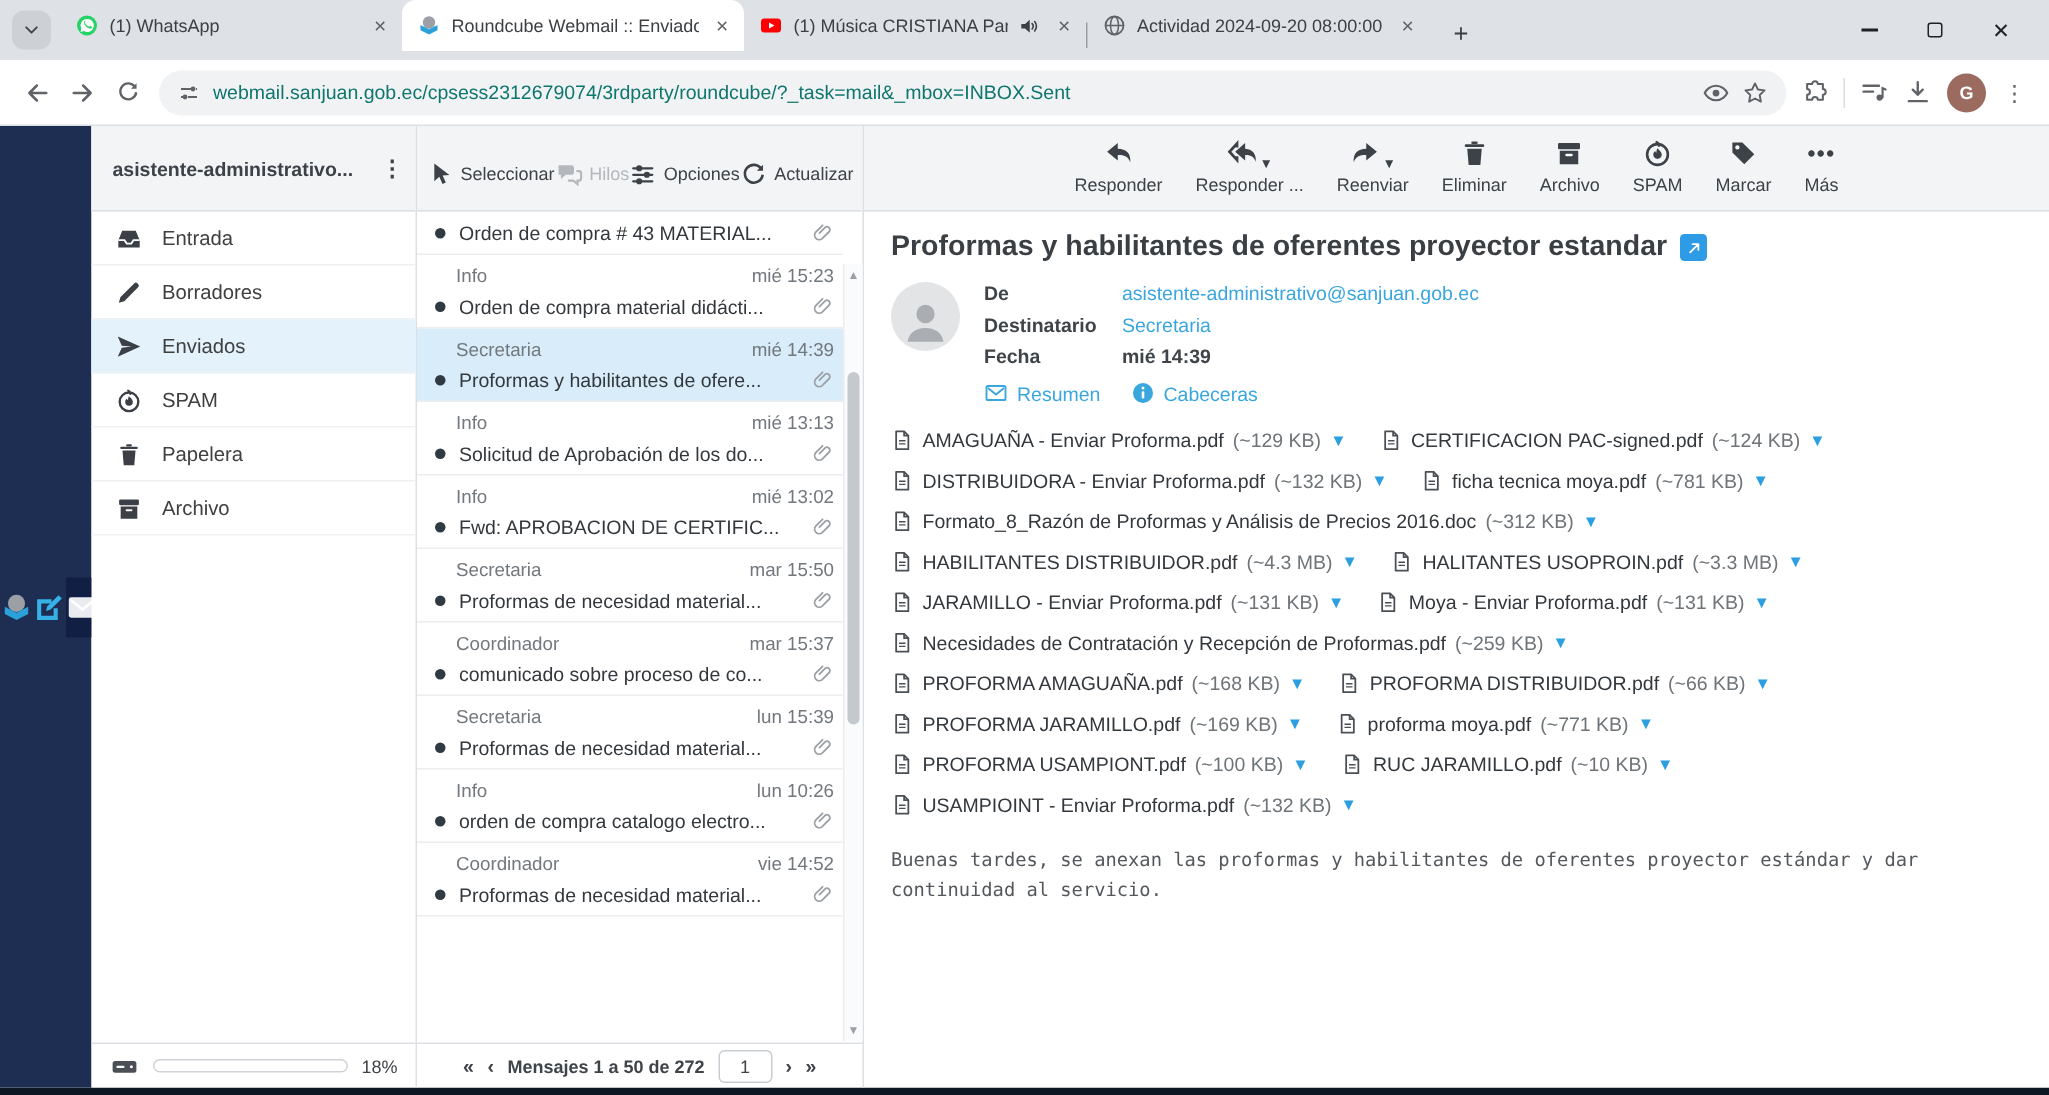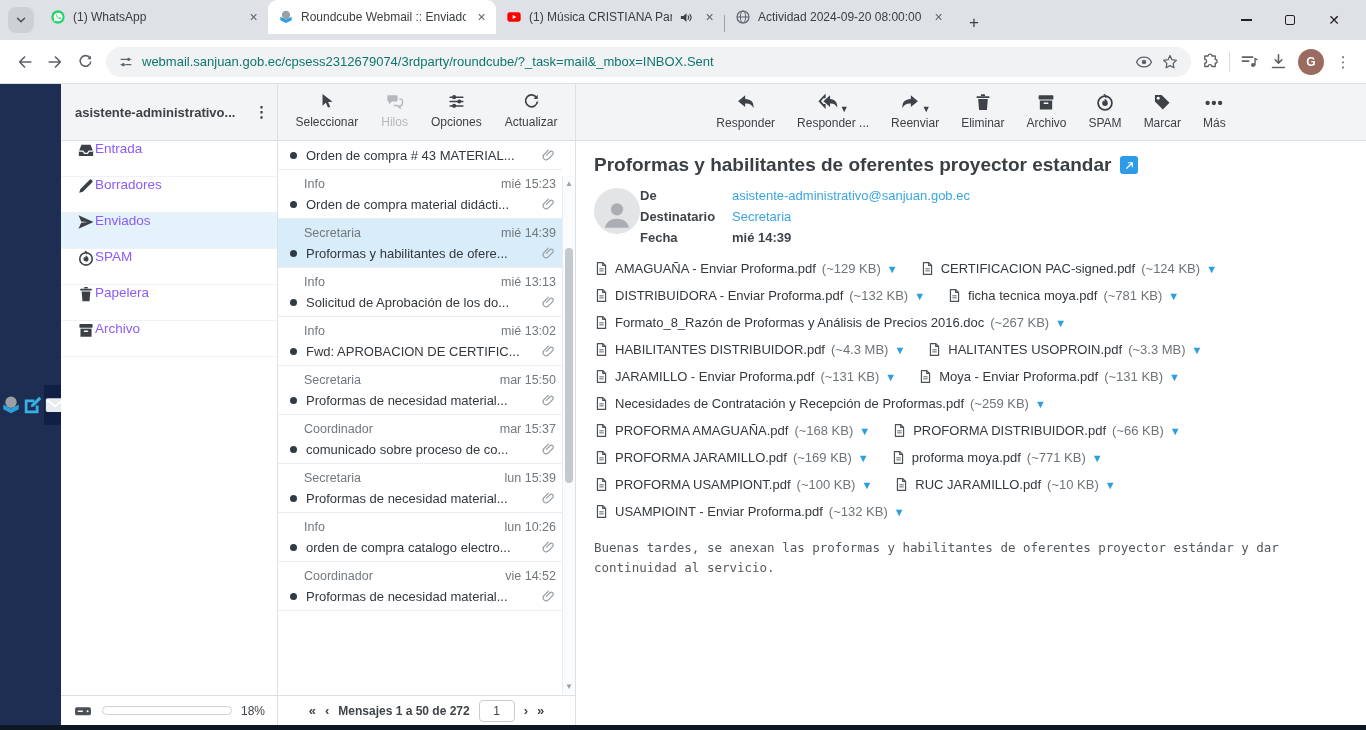--- a/index.html
+++ b/index.html
@@ -45,32 +45,32 @@
   .rail-cp{color:#ff6c2c;font-weight:bold;font-style:italic;font-size:15px}
   .railspacer{margin-top:auto}
   .rail-help{color:#fff;font-weight:bold;font-size:18px}
 
   
   #folderscol{width:217px;border-right:1px solid #dcdfe3;display:flex;flex-direction:column;background:#fff;flex:none}
   .acct{height:57px;background:#f3f4f6;border-bottom:1px solid #dcdfe3;display:flex;align-items:center;padding:0 6px 0 14px;font-weight:bold;font-size:13px;color:#3c4247}
   .acct .name{flex:1;white-space:nowrap;overflow:hidden}
   .acct .menu{font-size:15px;color:#3c4247;width:20px;text-align:center;letter-spacing:-1px}
   #folderlist{display:flex;flex-direction:column}
-  .folder{height:36px;display:flex;align-items:flex-start;gap:0;padding:0 16px;font-size:13.5px;color:#8b5cf6;border-bottom:1px solid #f0f1f3}
+  .folder{height:36px;display:flex;align-items:center;gap:13px;padding:0 16px;font-size:13.5px;color:#404040;border-bottom:1px solid #f0f1f3}
   .folder .ic{width:18px;height:18px;color:#3a4045}
   .folder.active{background:#e3f2fb}
   .quota{margin-top:auto;height:30px;border-top:1px solid #dcdfe3;display:flex;align-items:center;gap:9px;padding:0 12px;font-size:12px;color:#3f4449}
   .quota .ic{width:20px;height:20px;color:#4a5056}
   .qbar{flex:1;height:9px;border:1px solid #cfd3d7;border-radius:5px;background:#fff;overflow:hidden}
   .qfill{height:100%;background:#5aaede;border-radius:5px}
 
   
   #listcol{width:298px;border-right:1px solid #dcdfe3;display:flex;flex-direction:column;position:relative;flex:none;background:#fff}
   #ltoolbar{height:57px;background:#f3f4f6;border-bottom:1px solid #dcdfe3;display:flex;justify-content:space-around;padding:8px 6px 0}
-  .tbtn{display:flex;flex-direction:column;align-items:center;gap:4px;font-size:12px;color:#3c4247}
+  .tbtn{display:flex;flex-direction:row;align-items:center;gap:4px;font-size:12px;color:#3c4247}
   .tbtn .ic{width:19px;height:19px}
   .tbtn.disabled{color:#b4b8bc}
   .lsearch{height:34px;border-bottom:1px solid #e4e6e8;display:flex;align-items:center;padding:0 10px;gap:8px}
   .lsearch .ic{width:16px;height:16px;color:#5f6368}
   .lsearch input{border:none;outline:none;flex:1;font-size:13px;font-family:inherit;color:#3c4247;background:transparent}
   .lsearch input::placeholder{color:#9aa0a5}
   .lsearch .right{display:flex;align-items:center;gap:6px;color:#3c4247}
   #msgs{flex:1;overflow:hidden;padding-right:13px}
   .msg{border-bottom:1px solid #ededef;padding:4px 2px 6px 8px}
   .msg.sel{background:#d8ecf9}
@@ -90,21 +90,21 @@
   #mailcol{flex:1;display:flex;flex-direction:column;min-width:0;background:#fff}
   #mtoolbar{height:57px;background:#f3f4f6;border-bottom:1px solid #dcdfe3;display:flex;justify-content:center;gap:2px;padding-top:8px}
   .mbtn{display:flex;flex-direction:column;align-items:center;gap:4px;font-size:12px;color:#3c4247;padding:0 10px}
   .mbtn .iconrow{display:flex;align-items:flex-end;gap:2px;height:20px}
   .mbtn .ic{width:20px;height:20px}
   .mbtn .dd{font-size:9px;color:#3c4247;margin-bottom:-2px}
   .mcontent{flex:1;padding:13px 18px;overflow:hidden}
   .subj{font-size:19px;font-weight:bold;color:#3a3f44;display:flex;align-items:center;gap:9px}
   .extbox{width:18px;height:18px;background:#2e9be6;border-radius:3px;display:flex;align-items:center;justify-content:center;flex:none}
   .extbox .ic{width:11px;height:11px;color:#fff}
-  .meta{display:flex;margin-top:12px}
+  .meta{display:flex;gap:16px;margin-top:12px}
   .mavatar{width:46px;height:46px;border-radius:50%;background:#e2e4e6;display:flex;align-items:center;justify-content:center;color:#aaaeb3;overflow:hidden}
   .mavatar .ic{width:34px;height:34px;margin-top:8px}
   .metagrid{display:grid;grid-template-columns:92px auto;row-gap:6px;font-size:13px;align-items:center}
   .mlabel{font-weight:bold;color:#3f4449}
   .mlink{color:#3aa6de}
   .mdate{font-weight:bold;color:#3f4449}
   .hlinks{display:flex;gap:20px;align-items:center;margin-top:9px;font-size:13px}
   .hlink{display:flex;align-items:center;gap:6px;color:#3aa6de}
   .hlink .ic{width:16px;height:16px}
   .atts{margin-top:15px;max-width:662px;display:flex;flex-wrap:wrap;column-gap:22px;row-gap:10px}
@@ -785,20 +785,34 @@
             </div>
           <div>
             <div class="metagrid">
               <span class="mlabel">De</span>
               <span class="mlink">asistente-administrativo@sanjuan.gob.ec</span>
               <span class="mlabel">Destinatario</span>
               <span class="mlink">Secretaria</span>
               <span class="mlabel">Fecha</span>
               <span class="mdate">mié 14:39</span>
             </div>
+            <div class="hlinks">
+              <span class="hlink">
+                <svg class="ic">
+                    <use href="#i-envelope-o"></use>
+                  </svg>
+                <span>Resumen</span>
+              </span>
+              <span class="hlink">
+                <svg class="ic">
+                    <use href="#i-info"></use>
+                  </svg>
+                <span>Cabeceras</span>
+              </span>
+            </div>
           </div>
         </div>
         <div class="atts" id="atts">
             <span class="att">
               <svg class="ic" style="width: 15px; height: 17px;">
                 <use href="#i-doc"></use>
               </svg>
               <span>AMAGUAÑA - Enviar Proforma.pdf</span>
               <span class="sz">(~129 KB)</span>
               <span class="caret">▼</span>
@@ -825,21 +839,21 @@
               </svg>
               <span>ficha tecnica moya.pdf</span>
               <span class="sz">(~781 KB)</span>
               <span class="caret">▼</span>
             </span>
             <span class="att">
               <svg class="ic" style="width: 15px; height: 17px;">
                 <use href="#i-doc"></use>
               </svg>
               <span>Formato_8_Razón de Proformas y Análisis de Precios 2016.doc</span>
-              <span class="sz">(~267 KB)</span>
+              <span class="sz">(~312 KB)</span>
               <span class="caret">▼</span>
             </span>
             <span class="att">
               <svg class="ic" style="width: 15px; height: 17px;">
                 <use href="#i-doc"></use>
               </svg>
               <span>HABILITANTES DISTRIBUIDOR.pdf</span>
               <span class="sz">(~4.3 MB)</span>
               <span class="caret">▼</span>
             </span>

